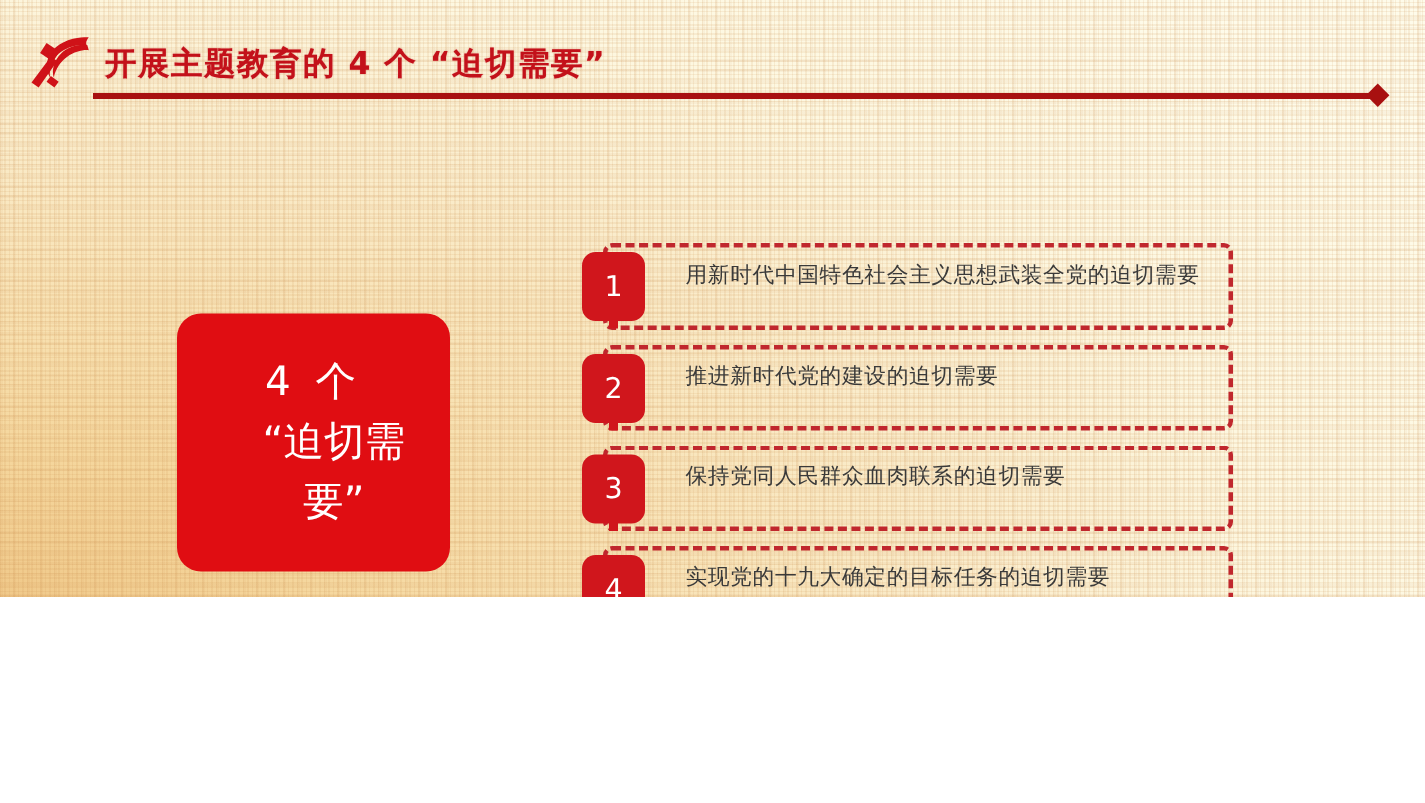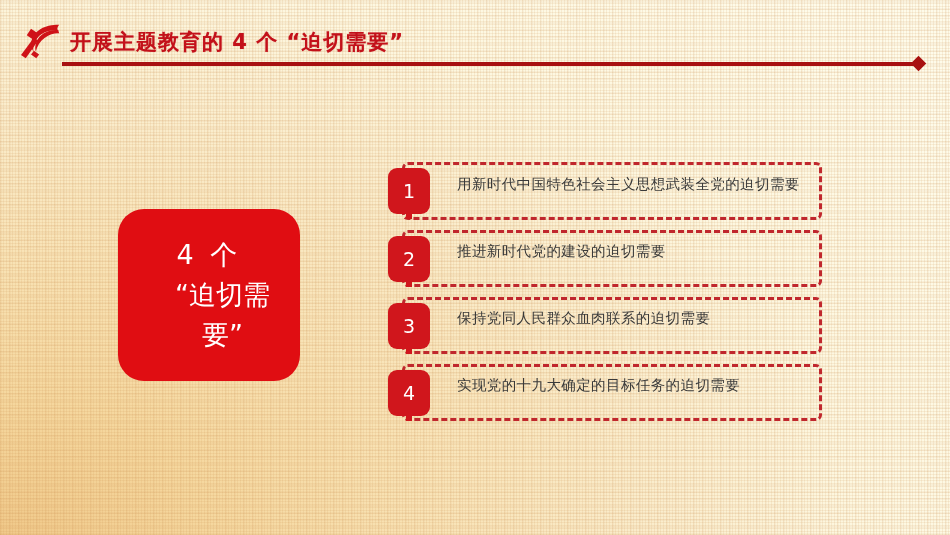--- a/index.html
+++ b/index.html
@@ -7,21 +7,21 @@
   html, body {
     width: 950px;
     height: 535px;
     overflow: hidden;
     font-family: "DejaVu Sans", "Liberation Sans", sans-serif;
   }
 
   #slide {
     position: relative;
     width: 950px;
-    height: 535px;
+    height: 398px;
     background:
       
       repeating-linear-gradient(0deg,
         rgba(201,140,74,0.12) 0px, rgba(201,140,74,0.12) 1px,
         rgba(255,255,255,0.0) 1px, rgba(255,255,255,0.0) 3px),
       repeating-linear-gradient(90deg,
         rgba(201,140,74,0.12) 0px, rgba(201,140,74,0.12) 1px,
         rgba(255,255,255,0.0) 1px, rgba(255,255,255,0.0) 3px),
       repeating-linear-gradient(0deg,
         rgba(190,120,60,0.07) 0px, rgba(190,120,60,0.07) 2px,
@@ -85,21 +85,21 @@
   }
 
   
   #summary-card {
     position: absolute;
     left: 118px;
     top: 209px;
     width: 182px;
     height: 172px;
     background: #e00d12;
-    border-radius: 26px;
+    border-radius: 16px;
     display: flex;
     flex-direction: column;
     align-items: center;
     justify-content: center;
     padding: 0 14px;
   }
   #summary-card .line1 {
     color: #ffffff;
     font-size: 27px;
     line-height: 40px;

